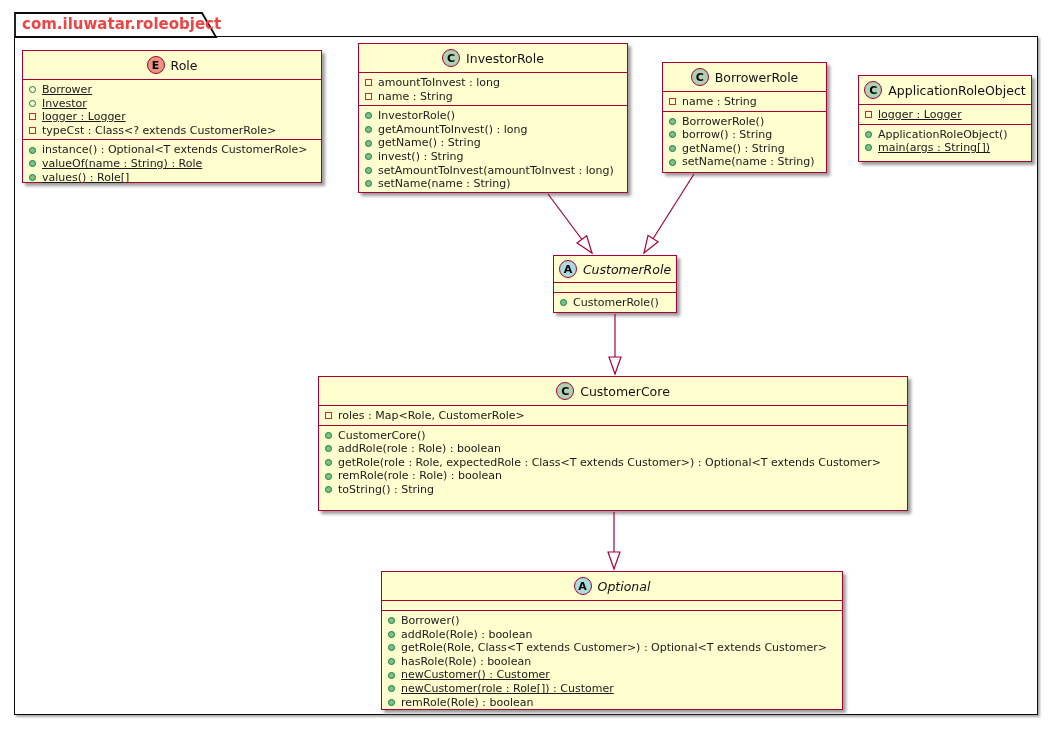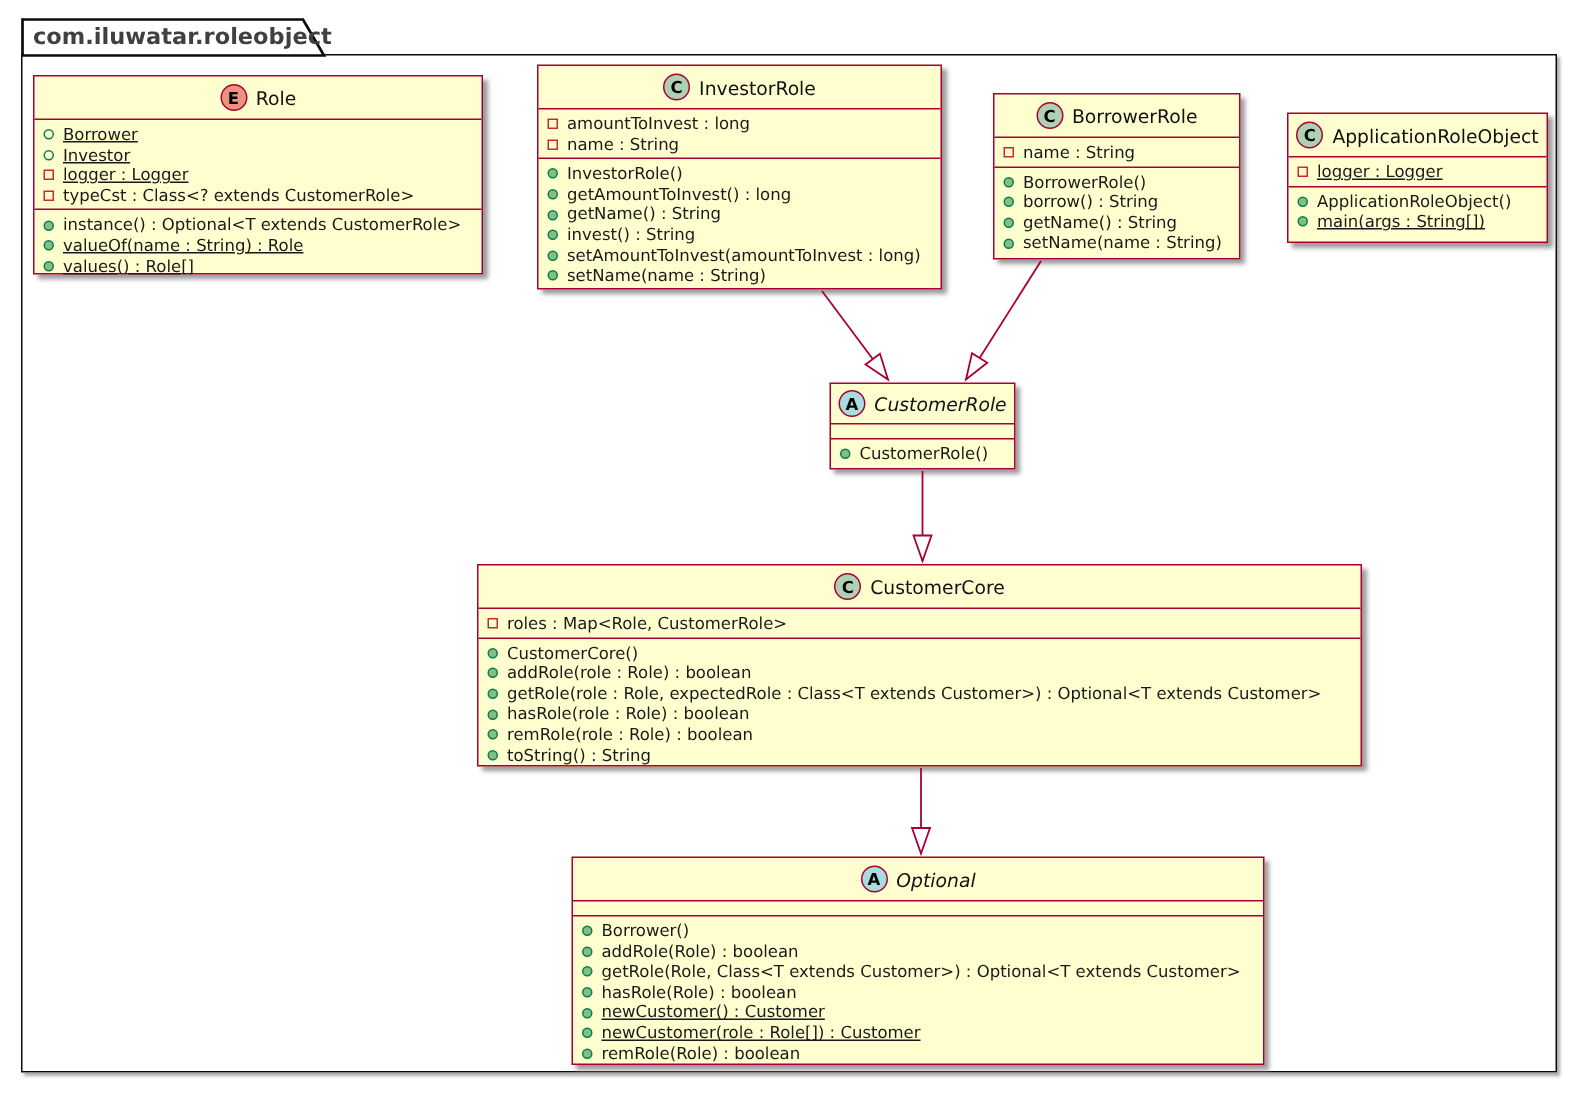--- a/index.html
+++ b/index.html
@@ -11,21 +11,21 @@
   }
   
   .pkg-rect {
     position:absolute; left:14px; top:36px; width:1022px; height:677px;
     border:1.5px solid #0a0a0a; background:transparent;
     box-shadow:2px 2px 2px #aaaaaa;
   }
   .pkg-tab { position:absolute; left:14px; top:12px; }
   .pkg-title {
     position:absolute; left:22px; top:15px; font-size:15px; font-weight:bold;
-    color:#404040; letter-spacing:0px; white-space:nowrap;
+    color:#ef4444; letter-spacing:0px; white-space:nowrap;
   }
   
   .uml-box {
     position:absolute; background:#FEFECE; border:1.5px solid #A80036;
     box-shadow:3px 3px 3px #9c9c9c; display:flex; flex-direction:column;
     box-sizing:border-box;
   }
   .box-title {
     height:28px; flex:0 0 auto; display:flex; align-items:center;
     justify-content:center; gap:6px;
@@ -236,24 +236,20 @@
         <div class="member">
           <span class="micon public-method"></span>
           <span class="mtext">addRole(role : Role) : boolean</span>
         </div>
         <div class="member">
           <span class="micon public-method"></span>
           <span class="mtext">getRole(role : Role, expectedRole : Class&lt;T extends Customer&gt;) : Optional&lt;T extends Customer&gt;</span>
         </div>
         <div class="member">
           <span class="micon public-method"></span>
-          <span class="mtext">hasRole(role : Role) : boolean</span>
-        </div>
-        <div class="member">
-          <span class="micon public-method"></span>
           <span class="mtext">remRole(role : Role) : boolean</span>
         </div>
         <div class="member">
           <span class="micon public-method"></span>
           <span class="mtext">toString() : String</span>
         </div>
       </div>
   </div>
 
   <div class="uml-box" style="left:381px; top:571px; width:462px; height:139px;">

